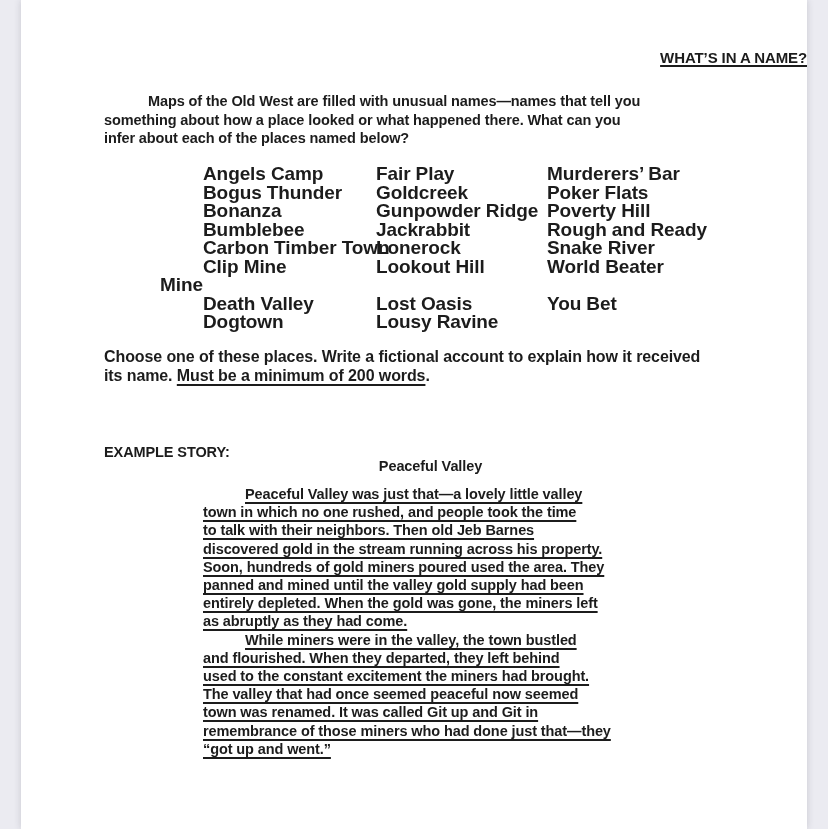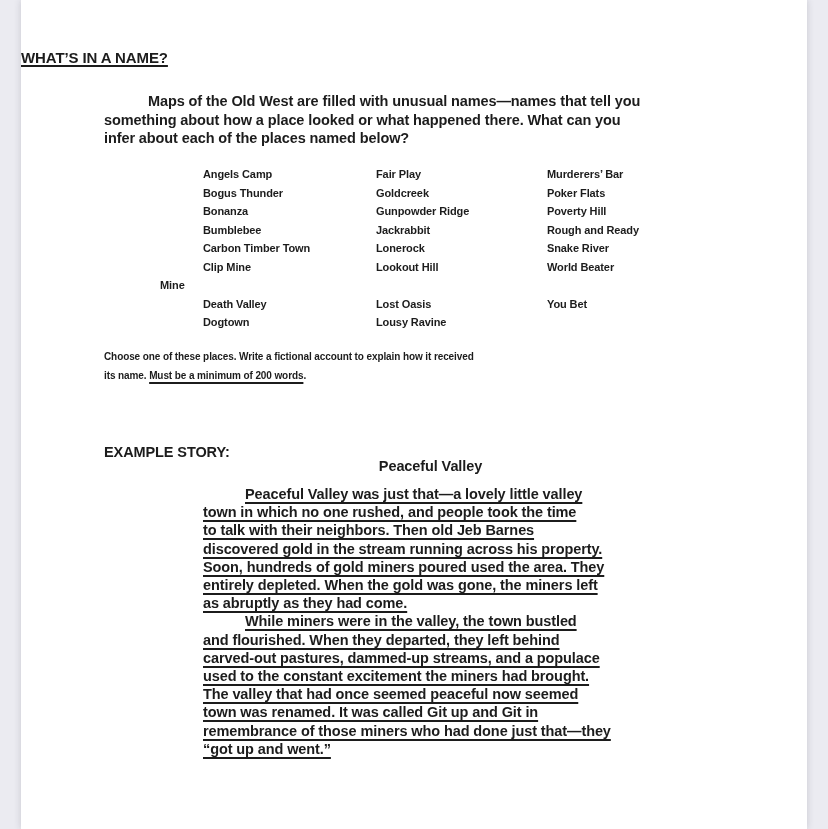--- a/index.html
+++ b/index.html
@@ -19,46 +19,46 @@
     width: 786px; height: 829px;
     background: var(--page-bg, #ffffff);
     box-shadow: 0 0 7px rgba(40,40,60,0.18);
     color: var(--text-color, #1c1c1c);
     font-weight: 700;
     letter-spacing: -0.1px;
   }
   .title {
     position: absolute;
     top: 48px; left: 0; right: 0;
-    text-align: left;
+    text-align: right;
     font-size: 15px; line-height: 19px;
     text-decoration: underline;
     text-decoration-thickness: 1.5px;
     text-underline-offset: 2px;
   }
   .intro {
     position: absolute;
     top: 92px; left: 83px; width: 640px;
     font-size: 14.5px; line-height: 18.5px;
   }
   .intro .line.indent { text-indent: 44px; }
   .names {
     position: absolute;
     top: 165px; left: 139px; width: 620px;
-    font-size: 11px; line-height: 18.5px;
+    font-size: 19px; line-height: 18.5px;
   }
   .name-row { padding-left: 43px; white-space: nowrap; }
   .name-row .cell { display: inline-block; }
   .name-row .cell.c0 { width: 173px; }
   .name-row .cell.c1 { width: 171px; }
   .hanging-row { padding-left: 0; }
   .instr {
     position: absolute;
     top: 348px; left: 83px; width: 650px;
-    font-size: 10px; line-height: 18.5px;
+    font-size: 16px; line-height: 18.5px;
   }
   .u {
     text-decoration: underline;
     text-decoration-thickness: 1.5px;
     text-underline-offset: 2.5px;
   }
   .example-label {
     position: absolute;
     top: 443px; left: 83px;
     font-size: 14.5px; line-height: 18.5px;
@@ -112,27 +112,27 @@
 
     <div class="story-title">Peaceful Valley</div>
 
     <div class="story" id="story">
         <div class="story-para">
           <div class="story-line indent"><span class="u">Peaceful Valley was just that—a lovely little valley</span></div>
           <div class="story-line"><span class="u">town in which no one rushed, and people took the time</span></div>
           <div class="story-line"><span class="u">to talk with their neighbors. Then old Jeb Barnes</span></div>
           <div class="story-line"><span class="u">discovered gold in the stream running across his property.</span></div>
           <div class="story-line"><span class="u">Soon, hundreds of gold miners poured used the area. They</span></div>
+          <div class="story-line"><span class="u">panned and mined until the valley gold supply had been</span></div>
           <div class="story-line"><span class="u">entirely depleted. When the gold was gone, the miners left</span></div>
           <div class="story-line"><span class="u">as abruptly as they had come.</span></div>
         </div>
         <div class="story-para">
           <div class="story-line indent"><span class="u">While miners were in the valley, the town bustled</span></div>
           <div class="story-line"><span class="u">and flourished. When they departed, they left behind</span></div>
-          <div class="story-line"><span class="u">carved-out pastures, dammed-up streams, and a populace</span></div>
           <div class="story-line"><span class="u">used to the constant excitement the miners had brought.</span></div>
           <div class="story-line"><span class="u">The valley that had once seemed peaceful now seemed</span></div>
           <div class="story-line"><span class="u">town was renamed. It was called Git up and Git in</span></div>
           <div class="story-line"><span class="u">remembrance of those miners who had done just that—they</span></div>
           <div class="story-line"><span class="u">“got up and went.”</span></div>
         </div>
       </div>
 
   </div>
 </div>

